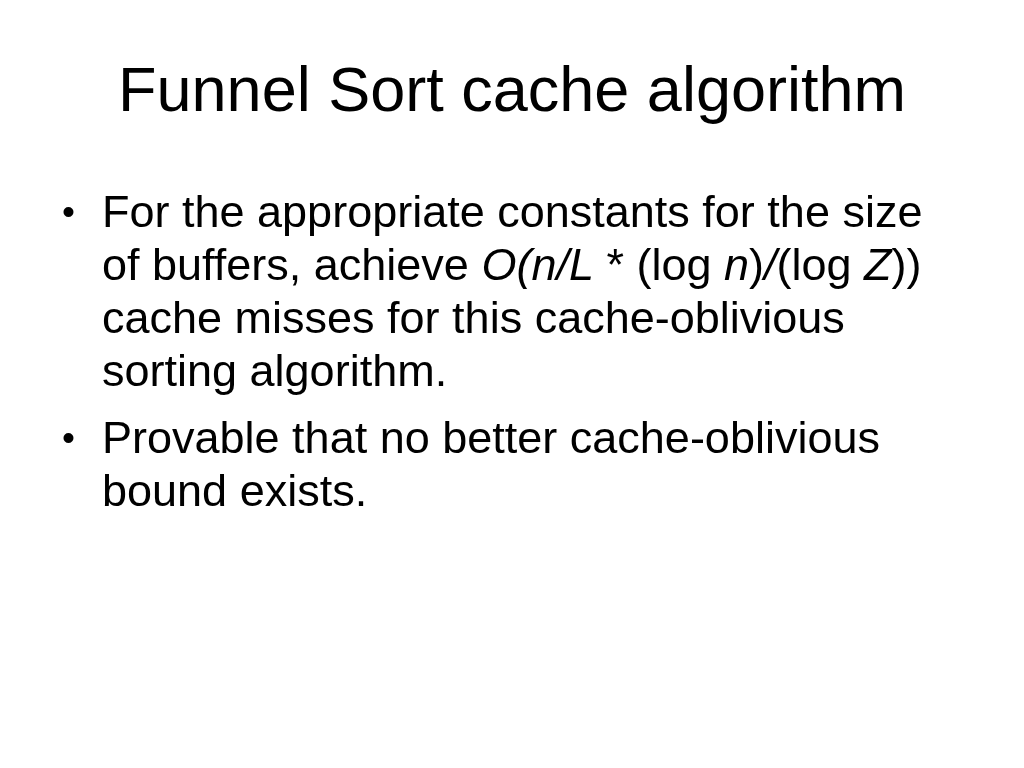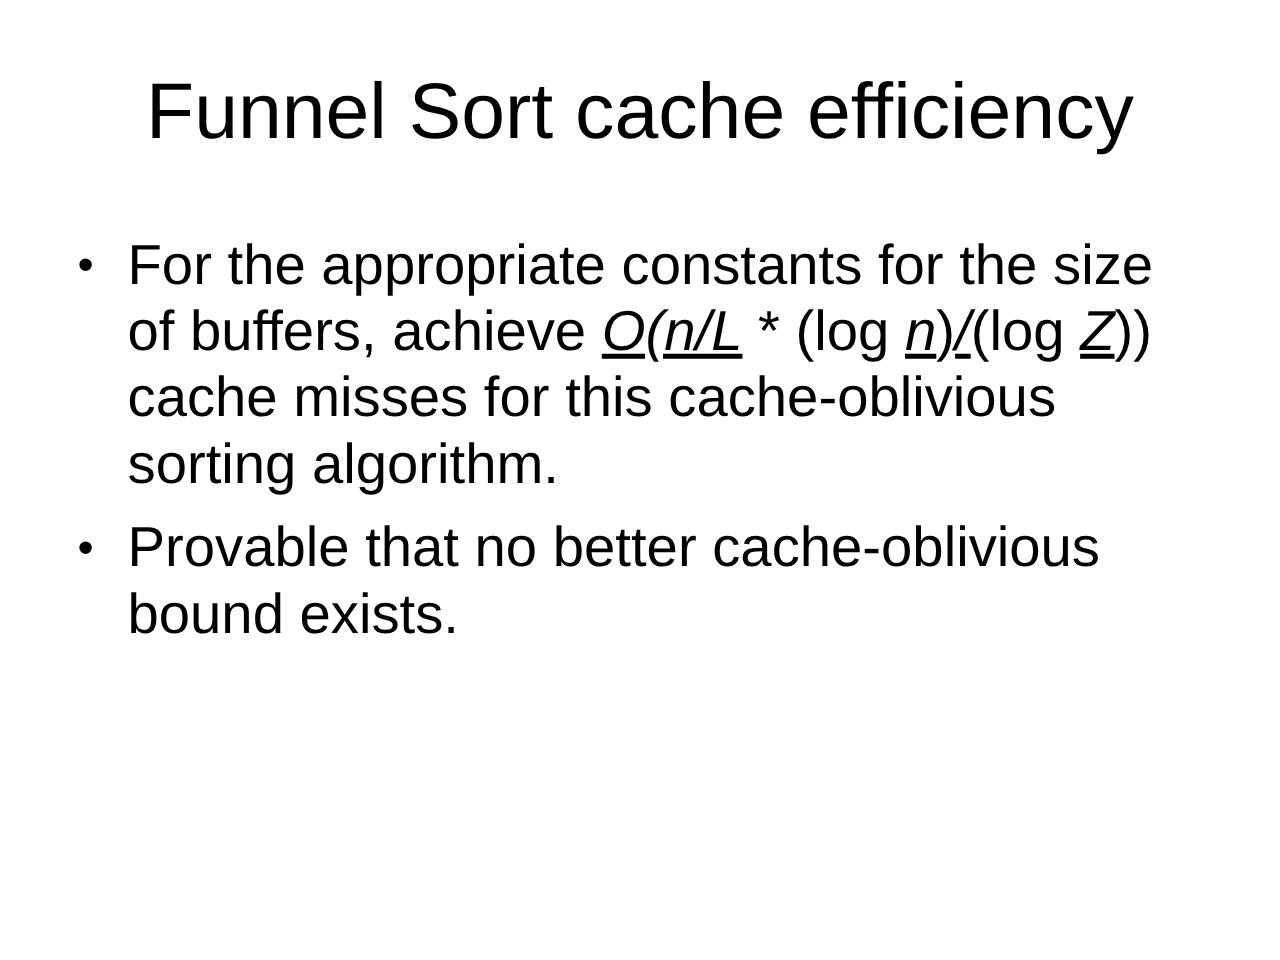--- a/index.html
+++ b/index.html
@@ -43,28 +43,27 @@
   .bullet-marker {
     flex: 0 0 40px;
     font-size: 37px;
     line-height: 53px;
   }
   .bullet-text {
     flex: 1 1 auto;
   }
   .run-italic {
     font-style: italic;
-    text-decoration: underline;
   }
 </style>
 </head>
 <body>
 
 <div class="slide" style="background: rgb(255, 255, 255); color: rgb(0, 0, 0);">
-  <div class="slide-title">Funnel Sort cache efficiency</div>
+  <div class="slide-title">Funnel Sort cache algorithm</div>
   <div class="bullet-list" id="bullet-list">
       <div class="bullet-item">
         <span class="bullet-marker">•</span>
         <span class="bullet-text"><span class="run-normal">For the appropriate constants for the size of buffers, achieve </span><span class="run-italic">O(n/L</span><span class="run-normal"> * (log </span><span class="run-italic">n</span><span class="run-normal">)</span><span class="run-italic">/</span><span class="run-normal">(log </span><span class="run-italic">Z</span><span class="run-normal">)) cache misses for this cache-oblivious sorting algorithm.</span></span>
       </div>
       <div class="bullet-item">
         <span class="bullet-marker">•</span>
         <span class="bullet-text"><span class="run-normal">Provable that no better cache-oblivious bound exists.</span></span>
       </div>
     </div>

